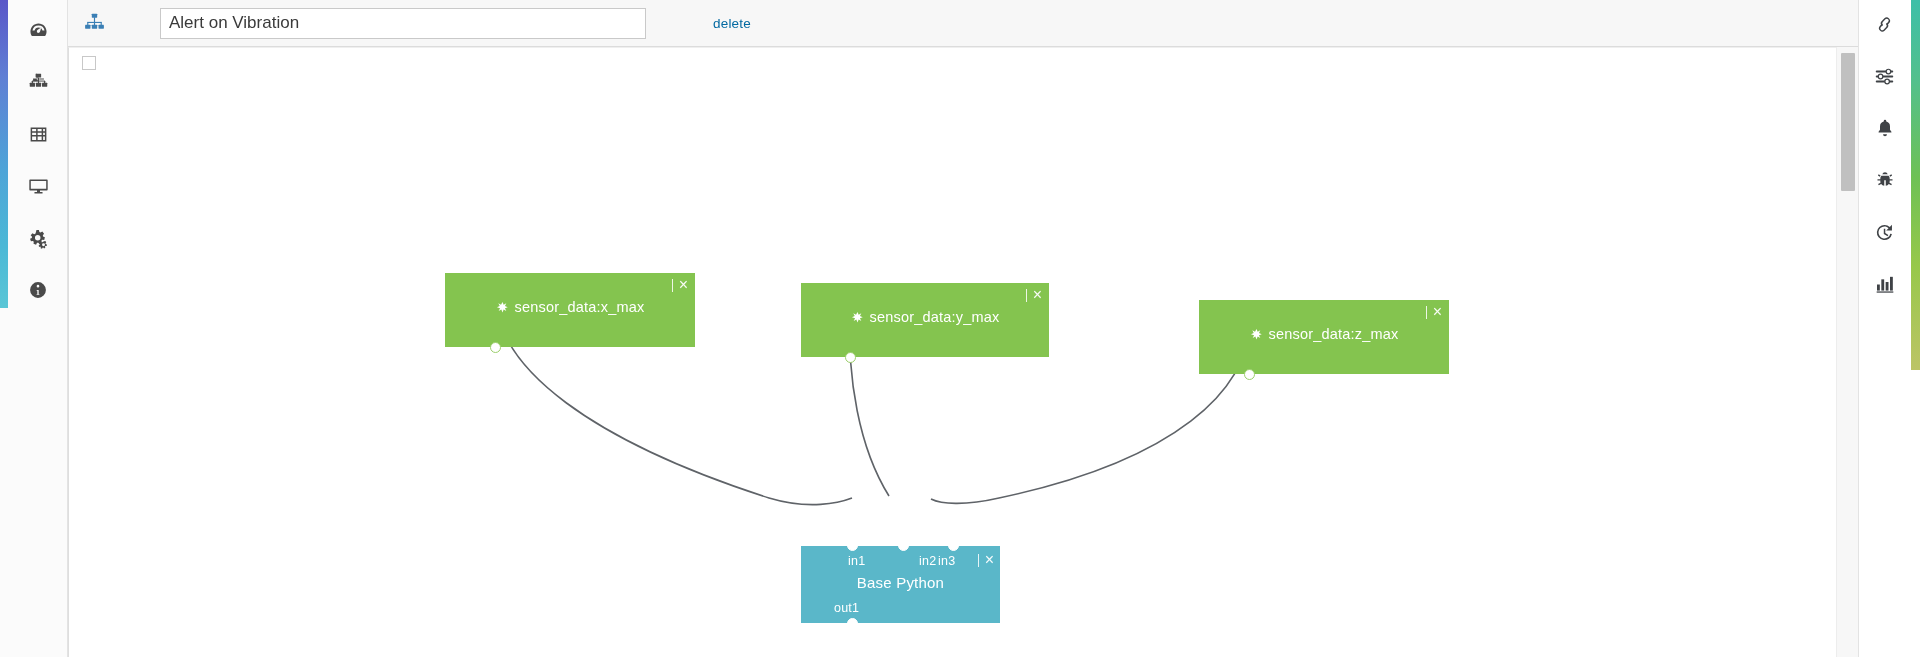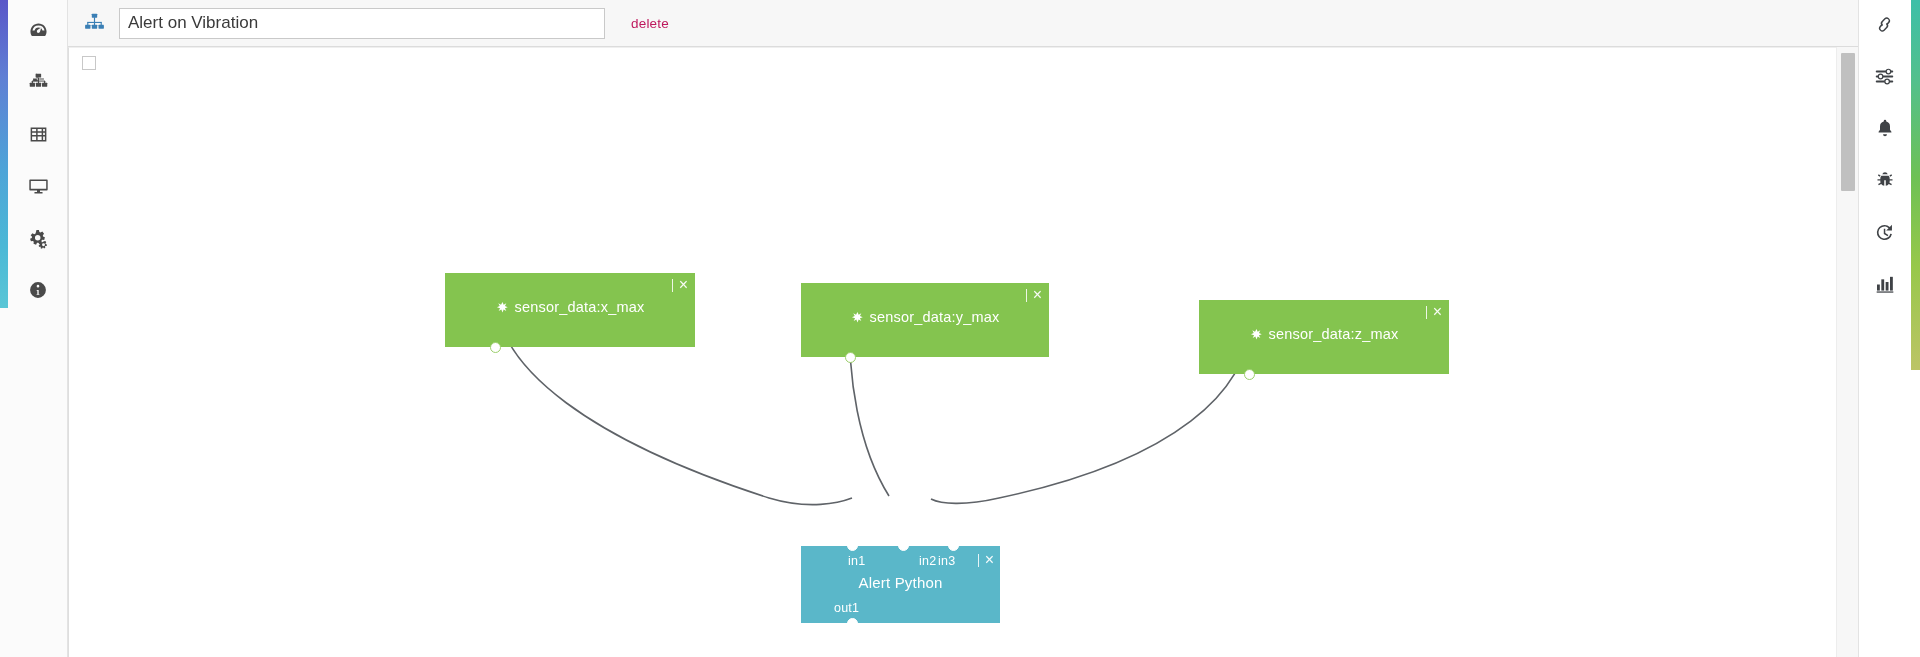--- a/index.html
+++ b/index.html
@@ -42,32 +42,32 @@
     position: absolute; right: 9px; width: 53px; height: 52px;
     display: flex; align-items: center; justify-content: center;
     cursor: pointer;
   }
   .right-nav .nav-item svg { fill: #3f4246; }
 
   
   .topbar {
     position: absolute; left: 68px; top: 0; right: 62px; height: 47px;
     background: #f7f7f7; border-bottom: 1px solid #dcdcdc;
-    display: flex; align-items: center;
+    display: flex; align-items: center; gap: 41px;
   }
   .topbar-icon { margin-left: 9px; width: 34px; display:flex; align-items:center; justify-content:center; }
   .topbar-icon svg { fill: #3a7fb5; }
   .title-input {
     margin-left: 8px; width: 486px; height: 31px;
     border: 1px solid #c9c9c9; background: #ffffff;
     font-family: "Liberation Sans", sans-serif;
     font-size: 17px; color: #3a3a3a; padding: 0 8px; outline: none;
   }
   .delete-link {
-    margin-left: 26px; font-size: 13.5px; color: #be185d;
+    margin-left: 26px; font-size: 13.5px; color: #0369a1;
     text-decoration: none; cursor: pointer; letter-spacing: .2px;
   }
 
   
   .canvas-wrap {
     position: absolute; left: 68px; top: 47px; right: 62px; bottom: 0;
     background: #ffffff; overflow: hidden;
   }
   .canvas-inner {
     position: absolute; left: 0; top: 0; right: 22px; bottom: 0;
@@ -273,21 +273,21 @@
         </div>
 
         <div class="port port-in" style="left:46px; top:-6px;"></div>
         <div class="port port-in" style="left:97px; top:-6px;"></div>
         <div class="port port-in" style="left:147px; top:-6px;"></div>
 
         <span class="port-label" style="left:47px; top:8px;">in1</span>
         <span class="port-label" style="left:87px; top:8px;margin-left:31px;">in2</span>
         <span class="port-label" style="left:137px; top:8px;">in3</span>
 
-        <div class="node-title">Alert Python</div>
+        <div class="node-title">Base Python</div>
 
         <span class="port-label" style="left:33px; bottom:8px;margin-top:48px;">out1</span>
         <div class="port port-in" style="left:46px; bottom:-6px;"></div>
       </div>
 
     </div>
 
     <div class="vscroll">
       <div class="vscroll-thumb"></div>
     </div>

